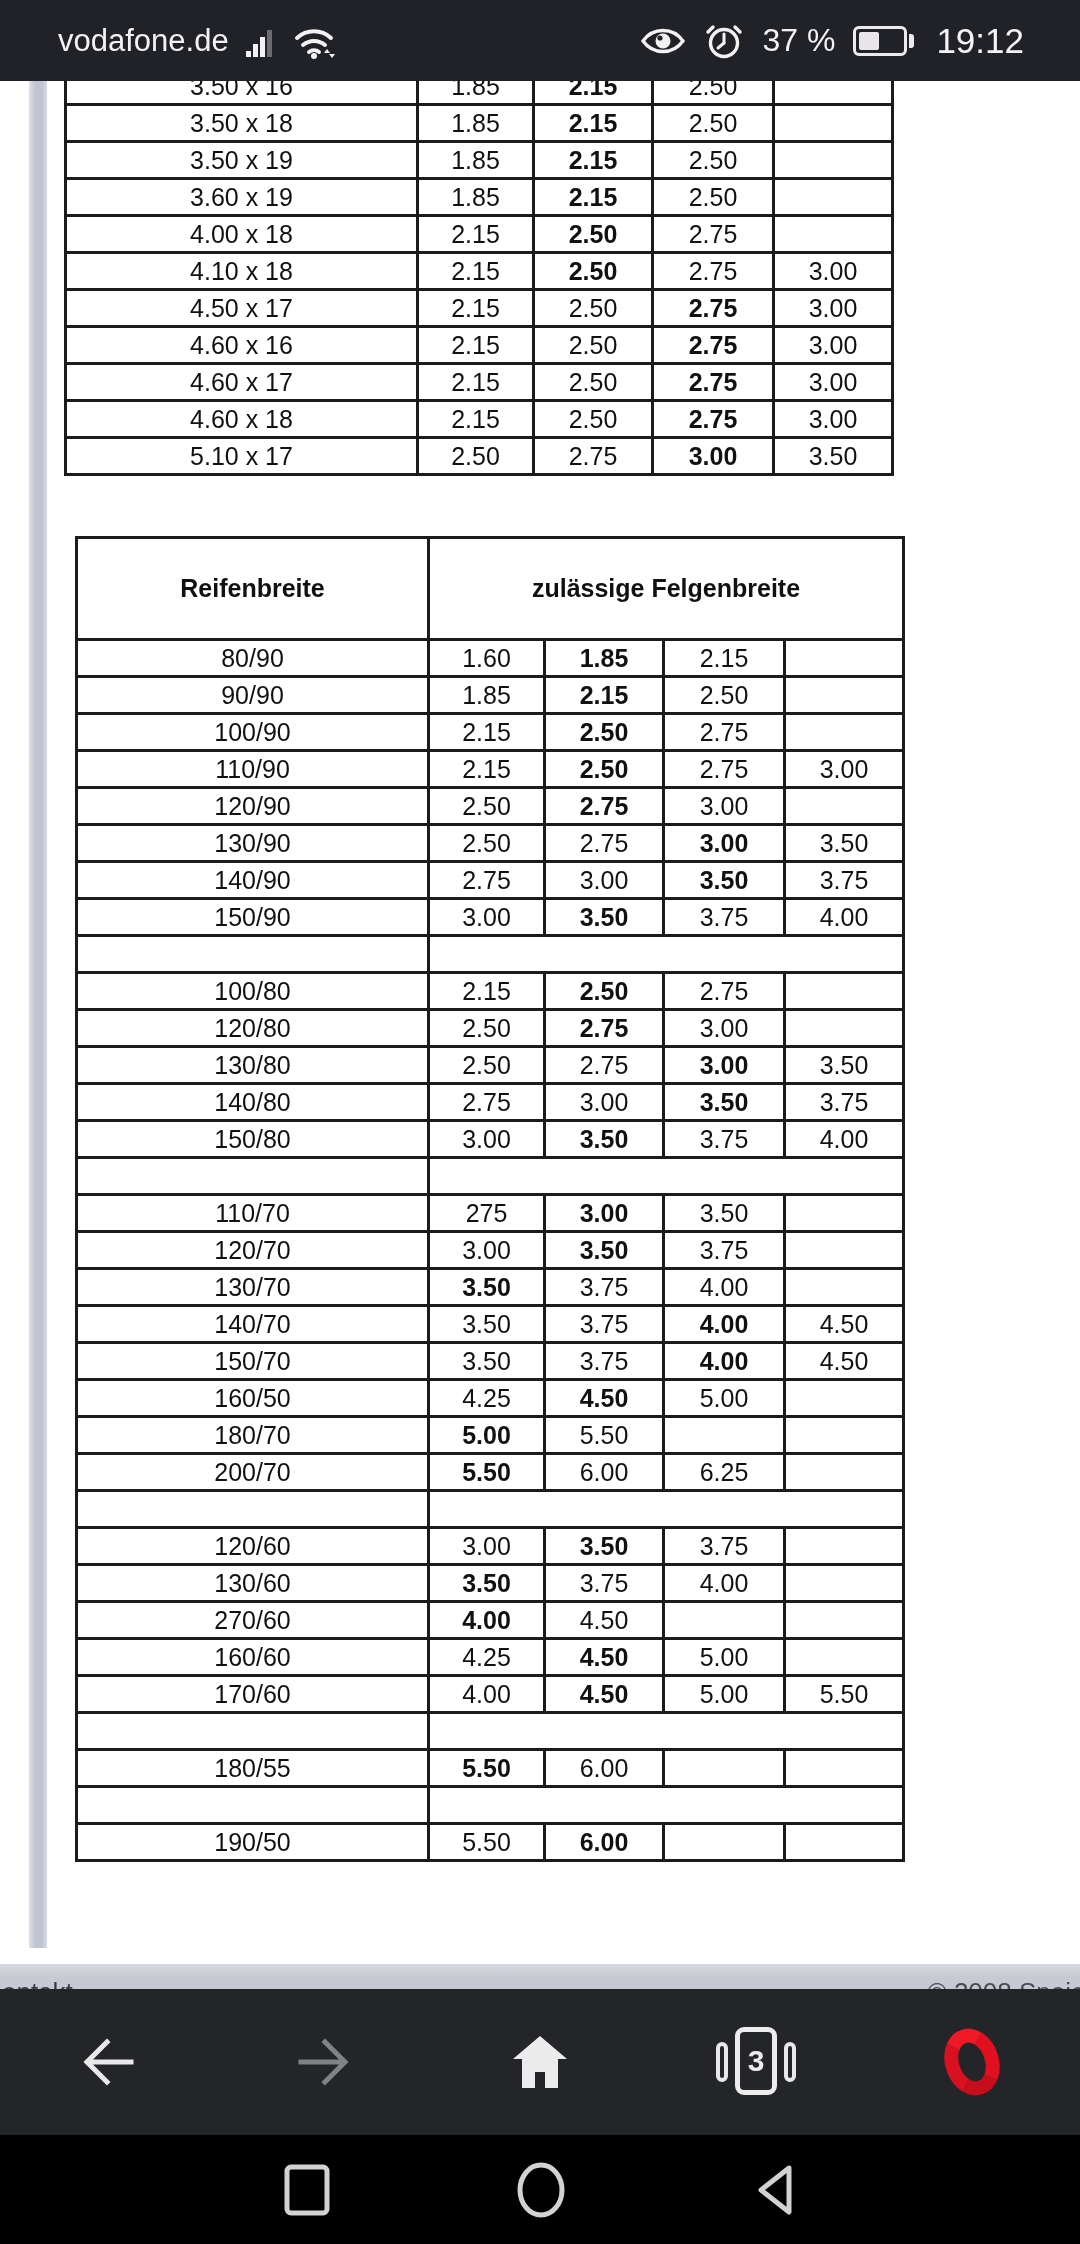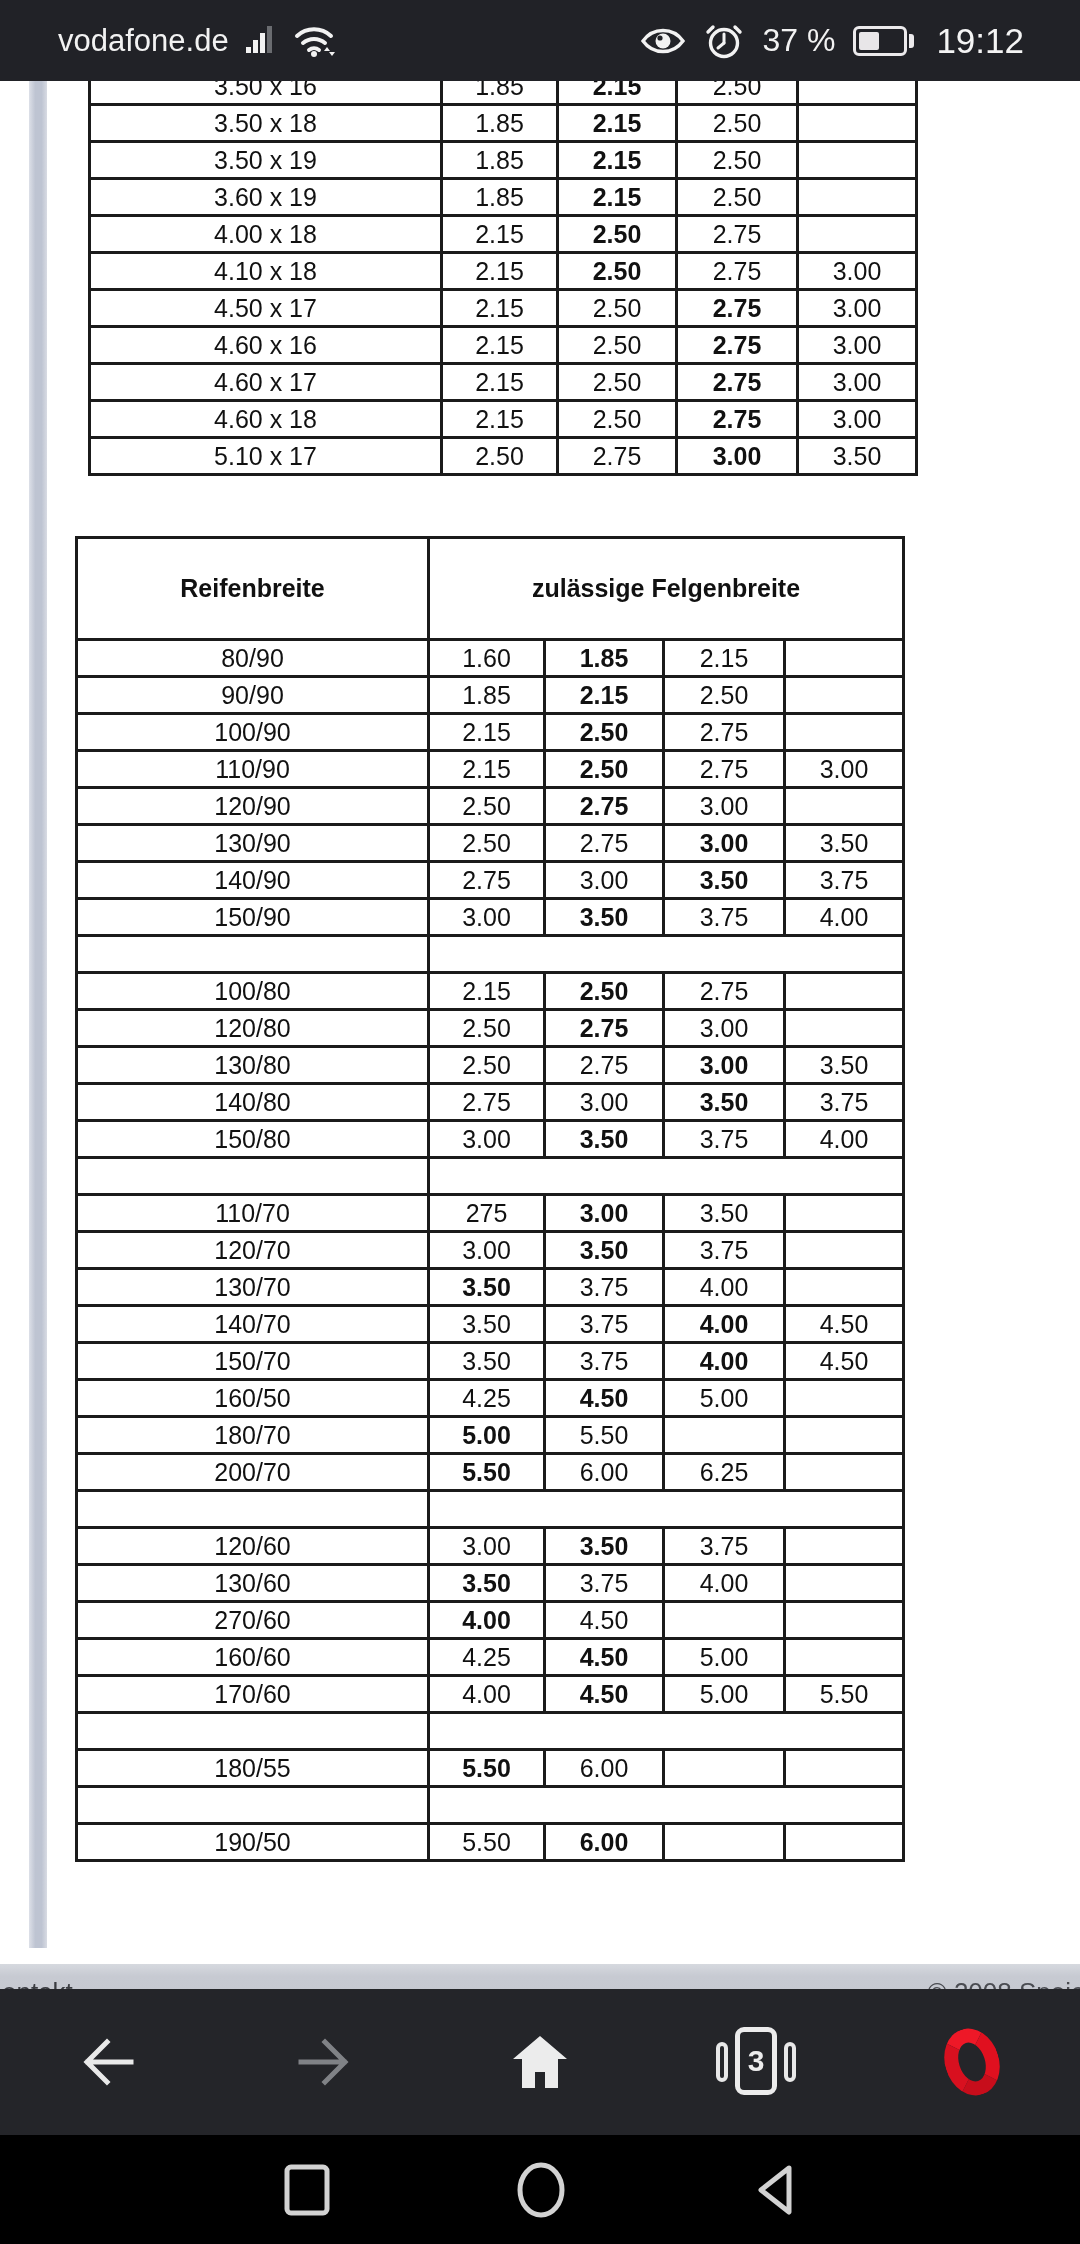--- a/index.html
+++ b/index.html
@@ -7,42 +7,42 @@
     position:relative;width:1080px;height:2244px;background:#ffffff;
     overflow:hidden;font-family:"Liberation Sans",sans-serif;
   }
 
   
   .status-bar{
     position:absolute;top:0;left:0;width:1080px;height:81px;background:#212227;
     display:flex;align-items:center;z-index:20;color:#f4f4f4;
     padding:0 56px 0 58px;box-sizing:border-box;
   }
-  .sb-left{display:flex;align-items:flex-start;gap:16px;}
+  .sb-left{display:flex;align-items:flex-end;gap:16px;}
   .sb-right{display:flex;align-items:center;gap:18px;margin-left:auto;}
   .sb-carrier{font-size:31px;color:#f2f2f2;}
   .sb-pct{font-size:32px;color:#f2f2f2;}
   .sb-time{font-size:35px;color:#f4f4f4;margin-left:4px;text-align:center;}
   .sb-icon{display:block;}
   .bat{position:relative;width:54px;height:30px;border:3px solid #eceaec;border-radius:6px;box-sizing:border-box;}
   .bat-fill{position:absolute;left:3px;top:3px;bottom:3px;width:40%;background:#e8e6e8;border-radius:2px;}
   .bat-nub{width:5px;height:14px;background:#eceaec;border-radius:0 3px 3px 0;margin-left:2px;}
 
   
   .left-strip{
     position:absolute;left:29px;top:80px;width:18px;height:1868px;
     background:linear-gradient(90deg,#dde0e8 0%,#bec4d2 35%,#bec4d2 70%,#d8dbe3 100%);
   }
   table.grid{border-collapse:collapse;table-layout:fixed;background:#fff;}
   table.grid td,table.grid th{
     border:3px solid #1b1b1b;text-align:center;vertical-align:middle;
     font-size:25px;color:#111;padding:0;overflow:hidden;white-space:nowrap;
   }
   table.grid td{height:34px;}
-  .t1{position:absolute;left:88px;top:66px;width:827px;z-index:1;}
+  .t1{position:absolute;left:64px;top:66px;width:827px;z-index:1;}
   .t2{position:absolute;left:75px;top:536px;width:827px;z-index:1;}
   .t2 th{height:99px;font-weight:bold;font-size:25px;}
   td.b{font-weight:bold;}
 
   
   .footer-bar{
     position:absolute;left:0;top:1964px;width:1080px;height:41px;
     background:linear-gradient(180deg,#d6d9df 0%,#c7cad2 30%,#c5c8d0 100%);
     display:flex;align-items:center;justify-content:space-between;
     font-size:26px;color:#45474d;box-sizing:border-box;padding:16px 0 0 2px;z-index:2;

